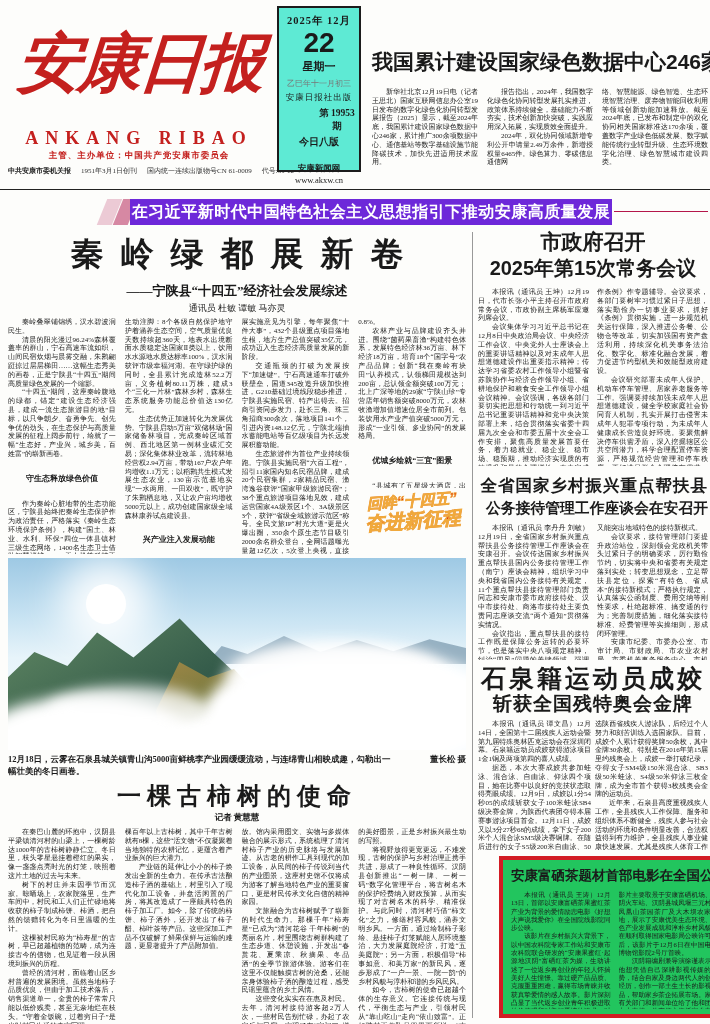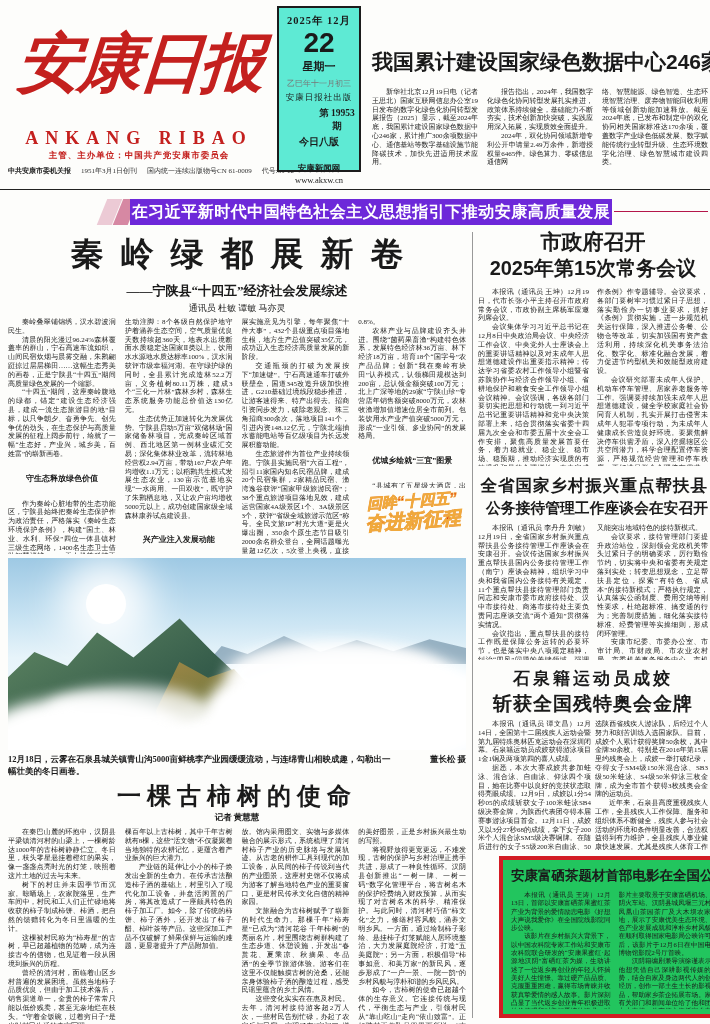--- a/index.html
+++ b/index.html
@@ -83,21 +83,21 @@
   .g-head .l1{font-size:21px;line-height:27px;}
   .g-head .l2{font-size:20px;line-height:26px;}
   .g-body{left:478px;top:288px;width:230px;height:178px;gap:8px;}
   .r-head{left:478px;top:474px;width:230px;text-align:right;font-weight:900;
           font-family:"Liberation Sans","DejaVu Sans",sans-serif;}
   .r-head .l1{font-size:16.5px;line-height:23px;letter-spacing:1px;}
   .r-head .l2{font-size:14.8px;line-height:22px;}
   .r-body{left:478px;top:524px;width:230px;height:136px;gap:8px;}
   .s-head{left:478px;top:666px;width:230px;text-align:center;font-weight:900;
           font-family:"Liberation Sans","DejaVu Sans",sans-serif;}
-  .s-head .l1{font-size:17px;line-height:25px;letter-spacing:3px;}
+  .s-head .l1{font-size:25px;line-height:25px;letter-spacing:3px;}
   .s-head .l2{font-size:19px;line-height:25px;letter-spacing:1px;}
   .s-body{left:478px;top:720px;width:230px;height:132px;gap:4px;}
   
   .redbox{left:499px;top:856px;width:231px;height:162px;border:4px solid #d21c24;background:#22c55e;
           box-sizing:border-box;padding:7px 8px 8px 8px;}
   .rb-head{text-align:center;font-size:13.5px;font-weight:900;white-space:nowrap;
            font-family:"Liberation Sans","DejaVu Sans",sans-serif;margin-bottom:6px;}
   .rb-body{display:flex;gap:8px;height:118px;}
   .rb-body .col{font-size:6.6px;line-height:8.3px;}
 </style>
@@ -162,21 +162,21 @@
         <p>作为秦岭心脏地带的生态功能区，宁陕县始终把秦岭生态保护作为政治责任，严格落实《秦岭生态环境保护条例》，构建“国土、林业、水利、环保”四位一体县镇村三级生态网络，1400名生态卫士借助智慧巡护APP、无人机等科技手段，筑牢“人防＋技防＋物防”立体化防护网。</p>
       </div>
     <div class="col">
         <p class="noind">生动注脚：8个各级自然保护地守护着涵养生态空间，空气质量优良天数持续超360天，地表水出境断面水质稳定达国家Ⅱ类以上，饮用水水源地水质达标率100%，汉水润获评市级幸福河湖。在守绿护绿的同时，全县累计完成造林52.2万亩，义务植树80.11万株，建成3个“三化一片林”森林乡村，森林生态系统服务功能总价值达130亿元。</p>
         <p>生态优势正加速转化为发展优势。宁陕县启动5万亩“双储林场”国家储备林项目，完成秦岭区域首例、西北地区第一例林业碳汇交易；深化集体林业改革，流转林地经营权2.94万亩，带动167户农户年均增收1.1万元；以稻鹮共生模式发展生态农业，130亩示范基地实现“一水两用、一田双收”，既守护了朱鹮栖息地，又让农户亩均增收5000元以上，成功创建国家级全域森林康养试点建设县。</p>
         <p class="sec">兴产业注入发展动能</p>
         <p>“靠着好生态，在家门口开民宿，一年能挣四五万元！”皇冠镇慕林小舍民宿业主陈雪梅的喜悦，是宁陕县生态经济崛起的缩影。</p>
       </div>
     <div class="col">
         <p class="noind">展实施意见为引擎，每年聚焦“十件大事”，432个县级重点项目落地生根，地方生产总值突破35亿元，成功迈入生态经济高质量发展的新阶段。</p>
-        <p>交通瓶颈的打破为发展按下“加速键”。宁石高速通车打破外联壁垒，国道345改造升级加快推进，G210基础过境线段稳步推进，让游客速得来、特产出得去。招商引资同步发力，破除老观念、珠三角招商300余次，落地项目141个，引进内资148.12亿元，宁陕北端抽水蓄能电站等百亿级项目为长远发展积蓄动能。</p>
+        <p>交通瓶颈的打破为发展按下“加速键”。宁石高速通车打破外联壁垒，国道345改造升级加快推进，G210基础过境线段稳步推进，宁陕县实施民宿、特产出得去。招商引资同步发力，赴长三角、珠三角招商300余次，落地项目141个，引进内资148.12亿元，宁陕北端抽水蓄能电站等百亿级项目为长远发展积蓄动能。</p>
         <p>生态旅游作为首位产业持续领跑。宁陕县实施民宿“六百工程”，招引11家国内知名民宿品牌，建成20个民宿集群，2家精品民宿、渔湾逸谷获评“国家甲级旅游民宿”；38个重点旅游项目落地见效，建成运营国家4A级景区1个、3A级景区3个，获评“省级全域旅游示范区”称号。全民文旅IP“村光大道”更是火爆出圈，350余个原生态节目吸引2000余名群众登台，全网话题曝光量超12亿次，5次登上央视，直接带动旅游接待量同比增长40%，核心街区夏季餐饮消费超3000万元，农产品线上销售额达4500万元，全县累计接待游客314.81万人次，实现旅游花费15.17亿元，同比增长74.16%。</p>
       </div>
     <div class="col" style="max-height:170px">
         <p class="noind">0.8%。</p>
         <p>农林产业与品牌建设齐头并进。围绕“菌药果畜渔”构建特色体系，发展特色经济林36万亩、林下经济18万亩，培育18个“国字号”农产品品牌；创新“我在秦岭有块田”认养模式，认领梯田规模达到200亩，总认领金额突破100万元；北上广深等地的29家“宁陕山珍”专营店年销售额突破8000万元，农林牧渔增加值增速位居全市前列。包装饮用水产业产值突破5000万元，形成“一业引领、多业协同”的发展格局。</p>
         <p class="sec">优城乡绘就“三宜”图景</p>
         <p>“县城有了五星级大酒店，出门能见绿道，冬天还有集中供暖，日子越来越舒心！”宁陕县城关镇长安社区居民的幸福感，见证着城乡的华丽蜕变。</p>
       </div>
   </div>
   <div class="abs huimou">

